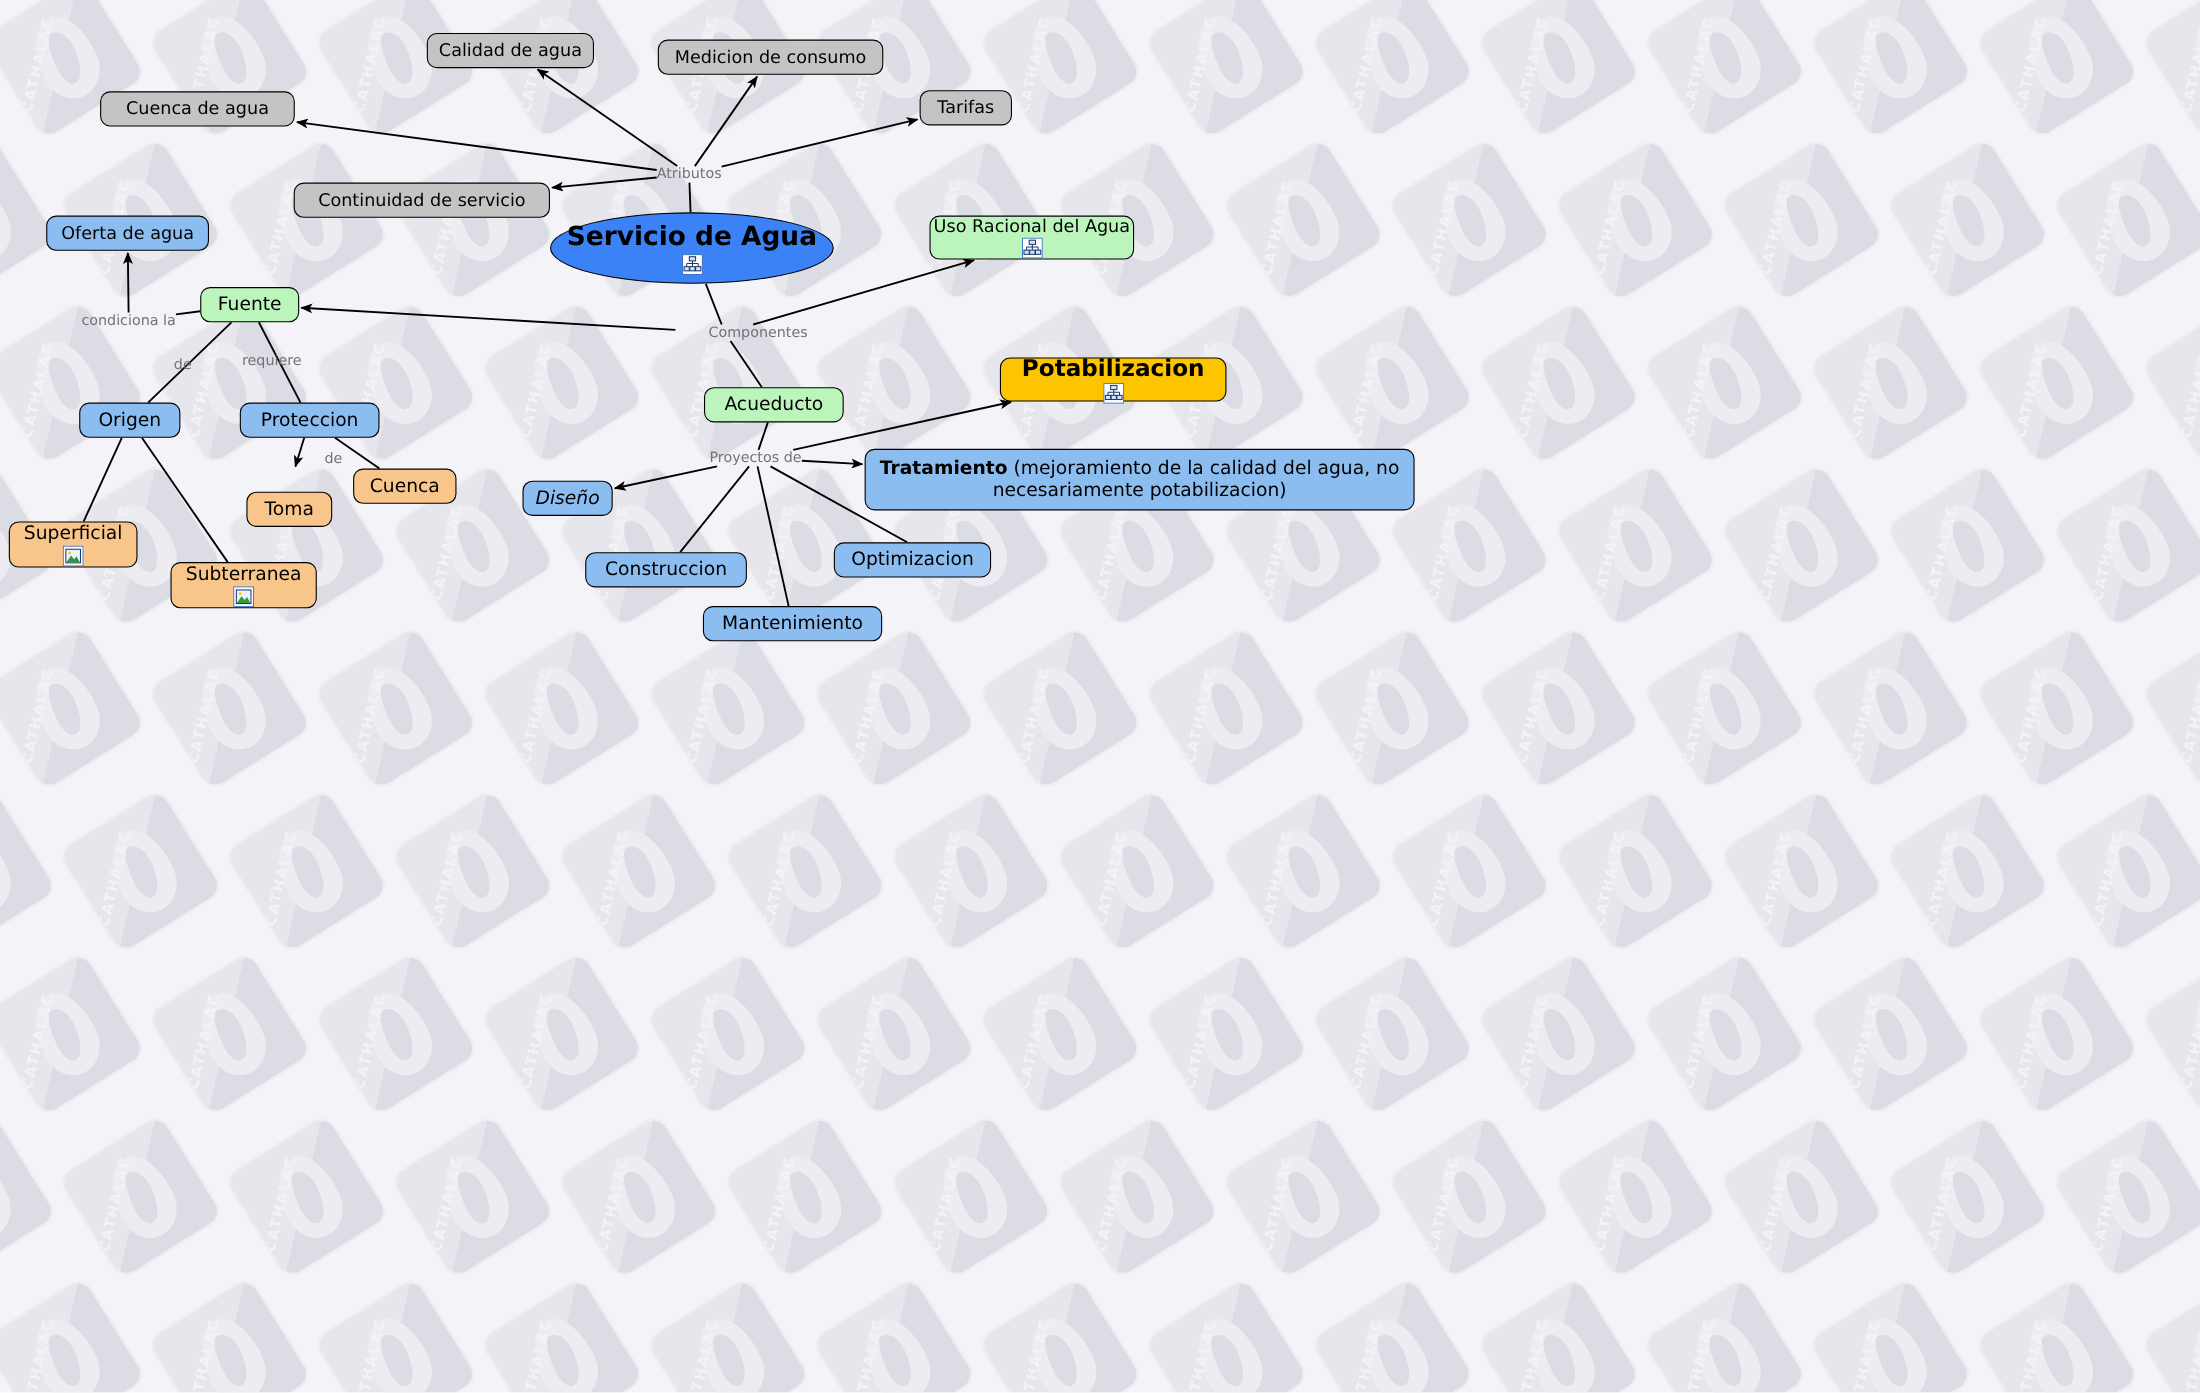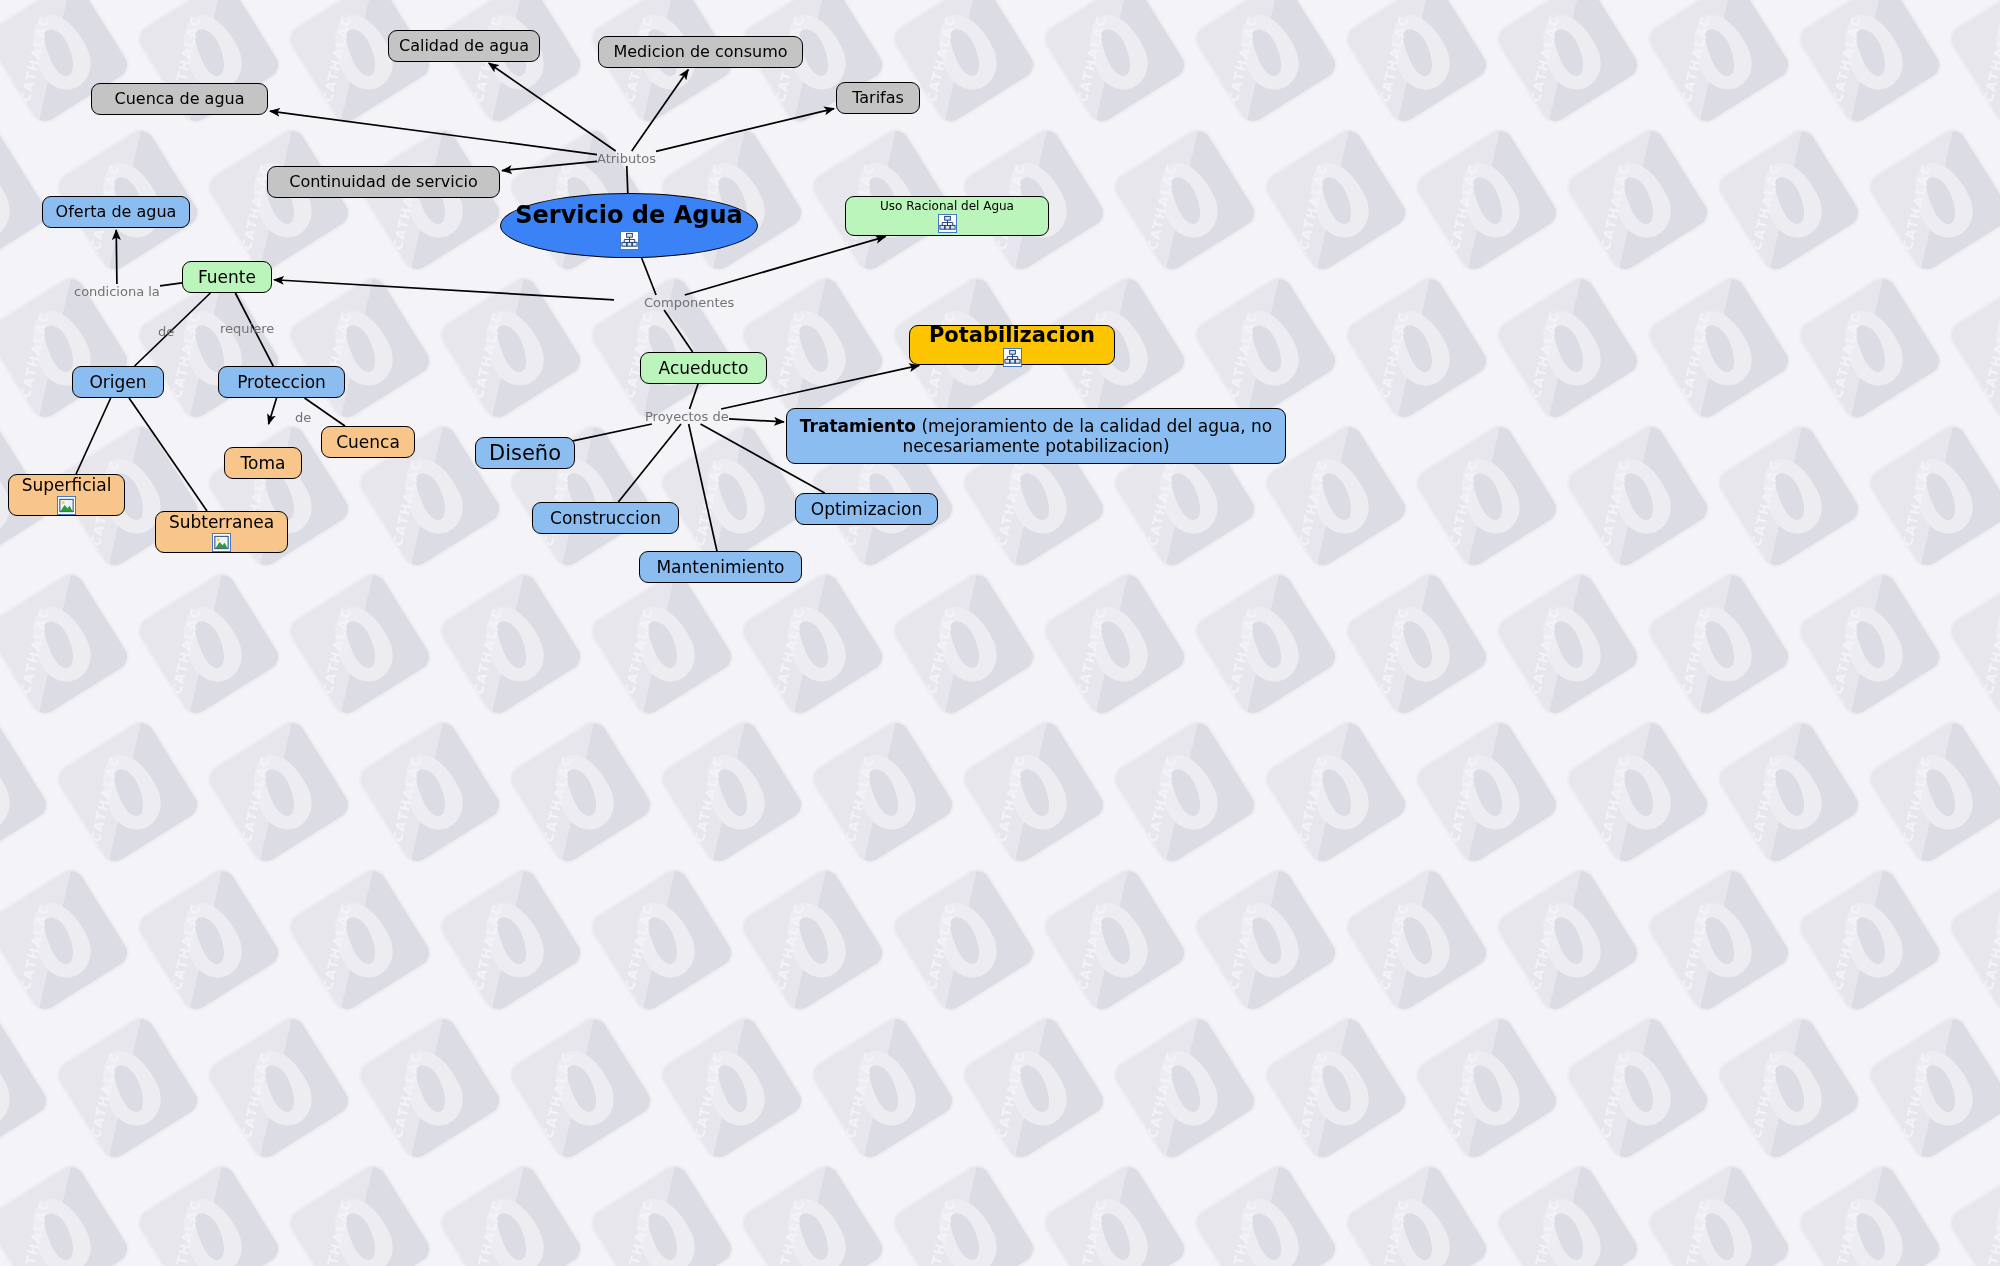--- a/index.html
+++ b/index.html
@@ -949,21 +949,21 @@
       </div>
       <div class="node grey" style="left: 836px; top: 82px; width: 84px; height: 32px; font-size: 16px;">
         <span class="node-label">Tarifas</span>
       </div>
       <div class="node grey" style="left: 267px; top: 166px; width: 233px; height: 32px; font-size: 16px;">
         <span class="node-label">Continuidad de servicio</span>
       </div>
       <div class="node blue" style="left: 42px; top: 196px; width: 148px; height: 32px; font-size: 16px;">
         <span class="node-label">Oferta de agua</span>
       </div>
-      <div class="node green" style="left: 845px; top: 196px; width: 204px; height: 40px; font-size: 12px;">
+      <div class="node green" style="left: 845px; top: 196px; width: 186px; height: 40px; font-size: 16px;">
         <span class="node-label">Uso Racional del Agua</span>
         <span>
           <svg class="node-icon" viewBox="0 0 20 20">
             <rect x="0.5" y="0.5" width="19" height="19" fill="#ffffff" stroke="#3b74c4"></rect>
             <rect x="7" y="2.5" width="6" height="4" fill="#d8e4f5" stroke="#1a3a70"></rect>
             <path d="M10 6.5 L10 9 M4.5 9 L15.5 9 M4.5 9 L4.5 12 M10 9 L10 12 M15.5 9 L15.5 12" stroke="#1a3a70" fill="none" stroke-width="1"></path>
             <rect x="2" y="12" width="5" height="4" fill="#d8e4f5" stroke="#1a3a70"></rect>
             <rect x="7.5" y="12" width="5" height="4" fill="#d8e4f5" stroke="#1a3a70"></rect>
             <rect x="13" y="12" width="5" height="4" fill="#d8e4f5" stroke="#1a3a70"></rect>
           </svg>
@@ -1031,27 +1031,27 @@
         <span class="node-label">Subterranea</span>
         <span>
           <svg class="node-icon" viewBox="0 0 20 20">
             <rect x="0.5" y="0.5" width="19" height="19" fill="#ffffff" stroke="#3b74c4"></rect>
             <rect x="3" y="3.5" width="14" height="13" fill="#eef3fb" stroke="#1a3a70"></rect>
             <circle cx="6.6" cy="7" r="1.5" fill="#f5d020"></circle>
             <path d="M3.6 16 L8 9.5 L11 13 L13.2 10.2 L16.4 16 Z" fill="#2f9a3c"></path>
           </svg>
         </span>
       </div>
-      <div class="node blue" style="left: 475px; top: 437px; width: 100px; height: 32px; font-size: 21px;">
+      <div class="node blue" style="left: 475px; top: 437px; width: 82px; height: 32px; font-size: 17px; font-style: italic;">
         <span class="node-label">Diseño</span>
       </div>
       <div class="node blue" style="left: 532px; top: 502px; width: 147px; height: 32px; font-size: 17px;">
         <span class="node-label">Construccion</span>
       </div>
       <div class="node blue" style="left: 639px; top: 551px; width: 163px; height: 32px; font-size: 17px;">
         <span class="node-label">Mantenimiento</span>
       </div>
-      <div class="node blue" style="left: 795px; top: 493px; width: 143px; height: 32px; font-size: 17px; text-align: right;">
+      <div class="node blue" style="left: 758px; top: 493px; width: 143px; height: 32px; font-size: 17px; text-align: right;">
         <span class="node-label">Optimizacion</span>
       </div>
     </div>
 
 </div>
 
 </body></html>

